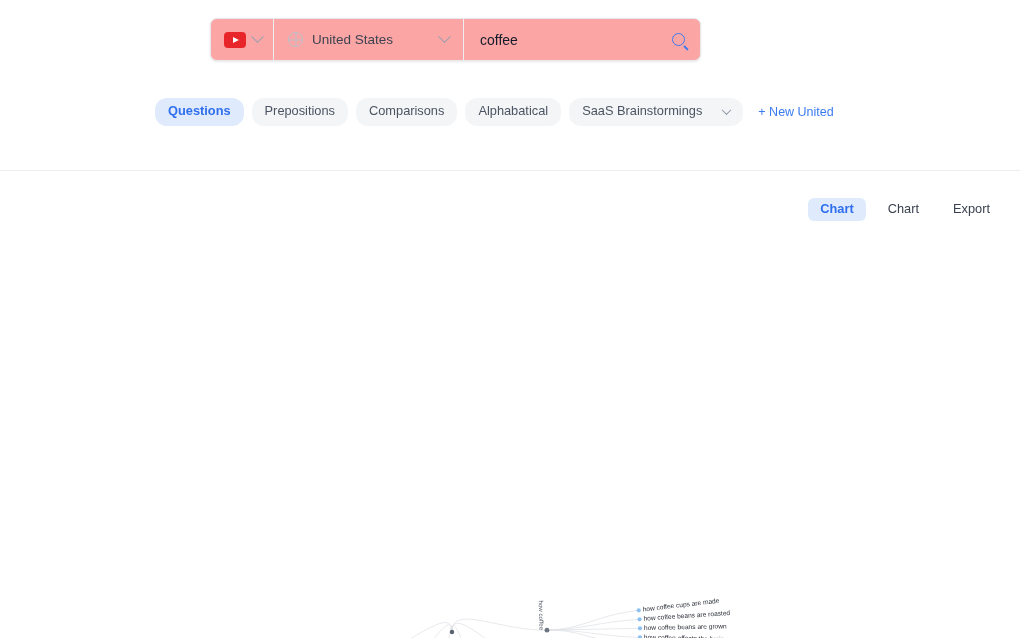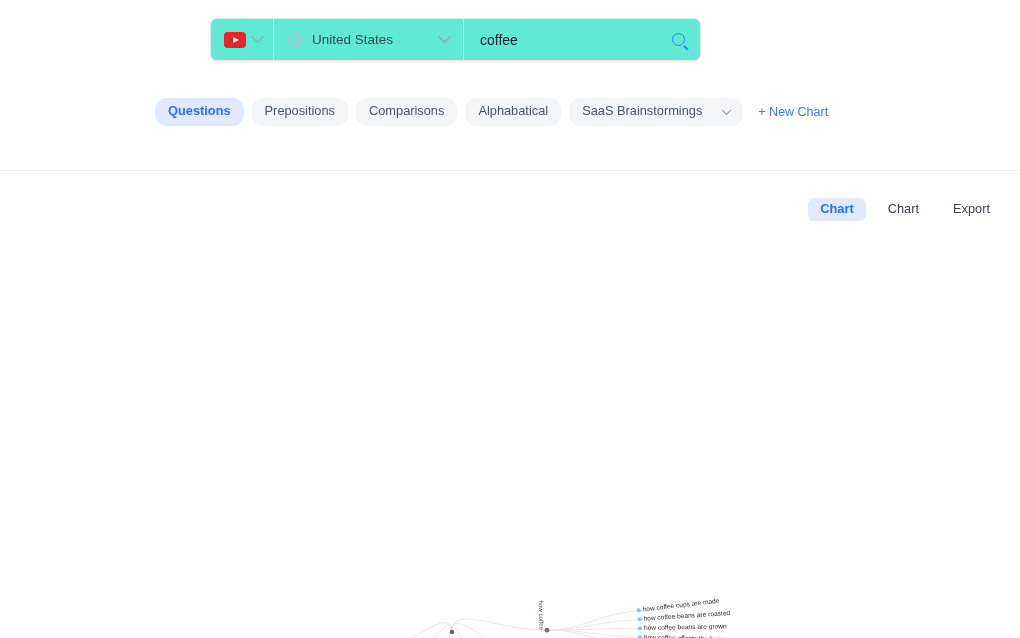--- a/index.html
+++ b/index.html
@@ -11,21 +11,21 @@
     font-family: "Liberation Sans", sans-serif;
     overflow: hidden;
   }
   #app { position: relative; width: 1020px; height: 638px; background:#fff; }
 
   
   .searchbar-wrap {
     position: absolute; left: 210px; top: 18px;
     display: flex; align-items: stretch;
     height: 43px;
-    background: #5eead4;
+    background: #fca5a5;
     border: 1px solid #e6e8ec;
     border-radius: 7px;
     box-shadow: 0 1px 3px rgba(16,24,40,.06), 0 1px 2px rgba(16,24,40,.04);
     width: 491px;
   }
   .src-select {
     display:flex; align-items:center; gap:7px;
     padding: 0 11px 0 13px;
     border-right: 1px solid #eceef2;
     cursor: pointer;
@@ -192,21 +192,21 @@
     <div class="tab">
       <span>Comparisons</span>
     </div>
     <div class="tab">
       <span>Alphabatical</span>
     </div>
     <div class="tab withchev">
       <span>SaaS Brainstormings</span>
       <span class="chev2"></span>
     </div>
-    <div class="new-report">+ New Chart</div>
+    <div class="new-report">+ New United</div>
   </div>
 
   <div class="divider"></div>
 
   <div class="view-row">
     <div class="view-btn active">Chart</div>
     <div class="view-btn">Chart</div>
     <div class="view-btn">Export</div>
   </div>
 

